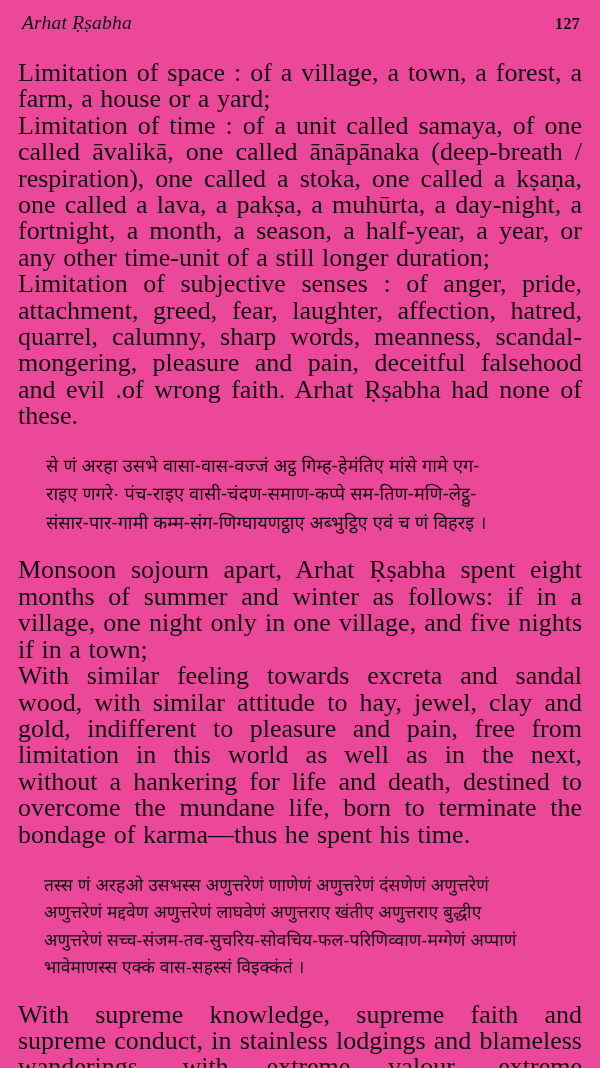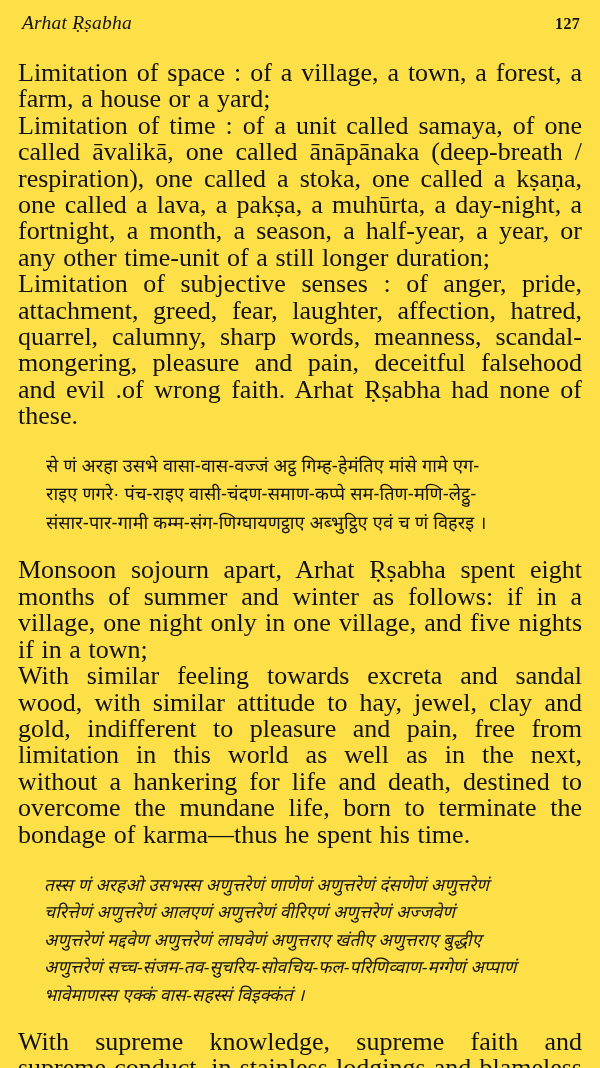--- a/index.html
+++ b/index.html
@@ -13,21 +13,21 @@
     overflow: hidden;
     font-family: "Liberation Serif", "DejaVu Serif", serif;
     color: #111111;
   }
   .page {
     position: relative;
     width: 600px;
     height: 1068px;
     box-sizing: border-box;
     padding: 12px 18px 0 18px;
-    background: #fde047;
+    background: #ec4899;
   }
   .running-head {
     display: flex;
     align-items: baseline;
     justify-content: space-between;
     margin: 0 0 26px 0;
     padding: 0 2px 0 4px;
   }
   .running-head-title {
     font-style: italic;
@@ -68,21 +68,20 @@
     text-align-last: left;
     letter-spacing: 0.1px;
     white-space: normal;
   }
   .verse-line.last {
     text-align-last: left;
   }
   .verse-block-2 {
     margin: 24px 0 20px 0;
     padding: 0 4px 0 26px;
-    font-style: italic;
   }
   .verse-block-2 .verse-line {
     font-size: 17.4px;
     line-height: 27.4px;
   }
 </style>
 </head>
 <body>
 
 <div class="page">
@@ -113,21 +112,20 @@
   <p class="body-par">
     <span>Monsoon sojourn apart,  Arhat  Ṛṣabha spent  eight months of summer  and  winter  as follows:  if in a village,   one night only in one  village, and five nights  if in a town;</span>
   </p>
 
   <p class="body-par par-gap">
     <span>With similar  feeling  towards excreta  and  sandal  wood, with similar  attitude  to hay,  jewel,  clay  and  gold, indifferent to pleasure and pain,  free from limitation  in this world as well as in the next,  without a hankering for life and  death, destined to overcome the mundane life, born  to terminate  the  bondage  of </span><span class="it">karma</span><span>—thus he spent his time.</span>
   </p>
 
   <div class="verse-block verse-block-2">
     <div class="verse-line">तस्स णं अरहओ उसभस्स अणुत्तरेणं  णाणेणं  अणुत्तरेणं  दंसणेणं  अणुत्तरेणं</div>
-    <div class="verse-line">चरित्तेणं  अणुत्तरेणं  आलएणं  अणुत्तरेणं  वीरिएणं  अणुत्तरेणं  अज्जवेणं</div>
     <div class="verse-line">अणुत्तरेणं मद्दवेण अणुत्तरेणं लाघवेणं अणुत्तराए  खंतीए  अणुत्तराए  बुद्धीए</div>
     <div class="verse-line">अणुत्तरेणं सच्च-संजम-तव-सुचरिय-सोवचिय-फल-परिणिव्वाण-मग्गेणं  अप्पाणं</div>
     <div class="verse-line last">भावेमाणस्स एक्कं वास-सहस्सं  विइक्कंतं ।</div>
   </div>
 
   <p class="body-par">
     <span>With supreme knowledge,  supreme faith and  supreme conduct, in stainless  lodgings  and  blameless  wanderings, with  extreme valour, extreme  uprightness,  extreme mildness, extreme dexterity and  extreme  patience,  with  utmost  caution  and   utmost</span>
   </p>
 
 </div>

